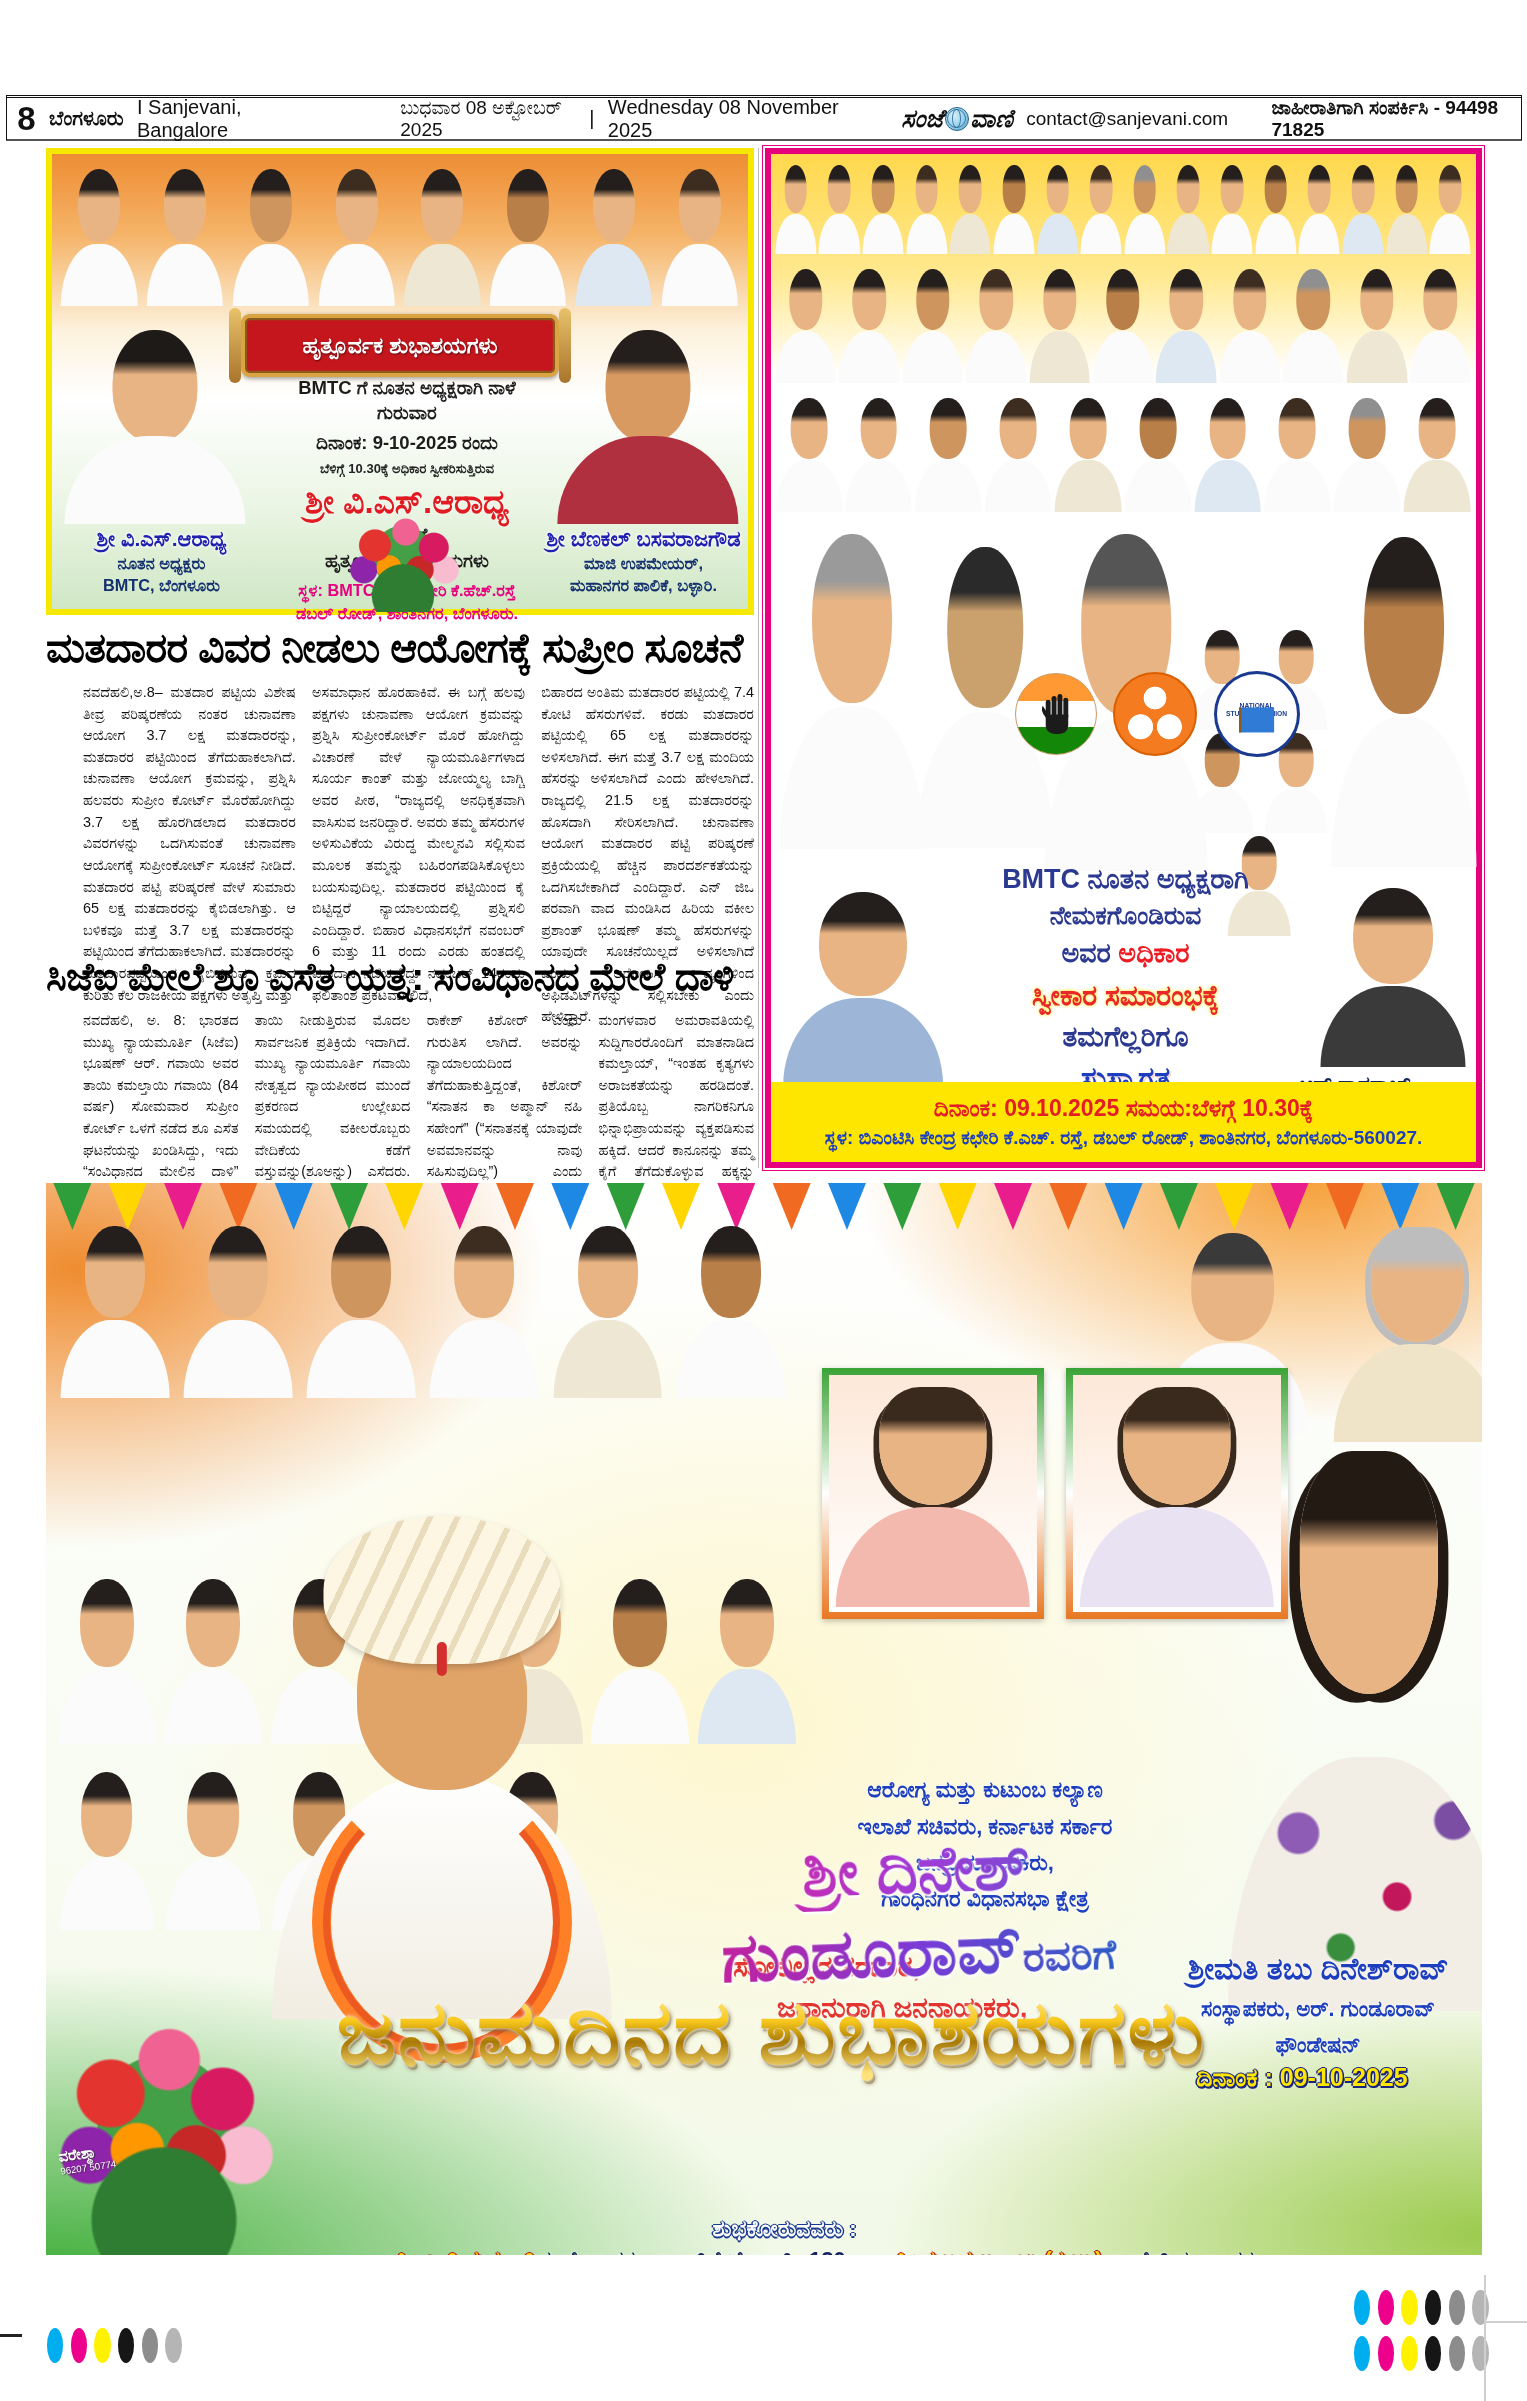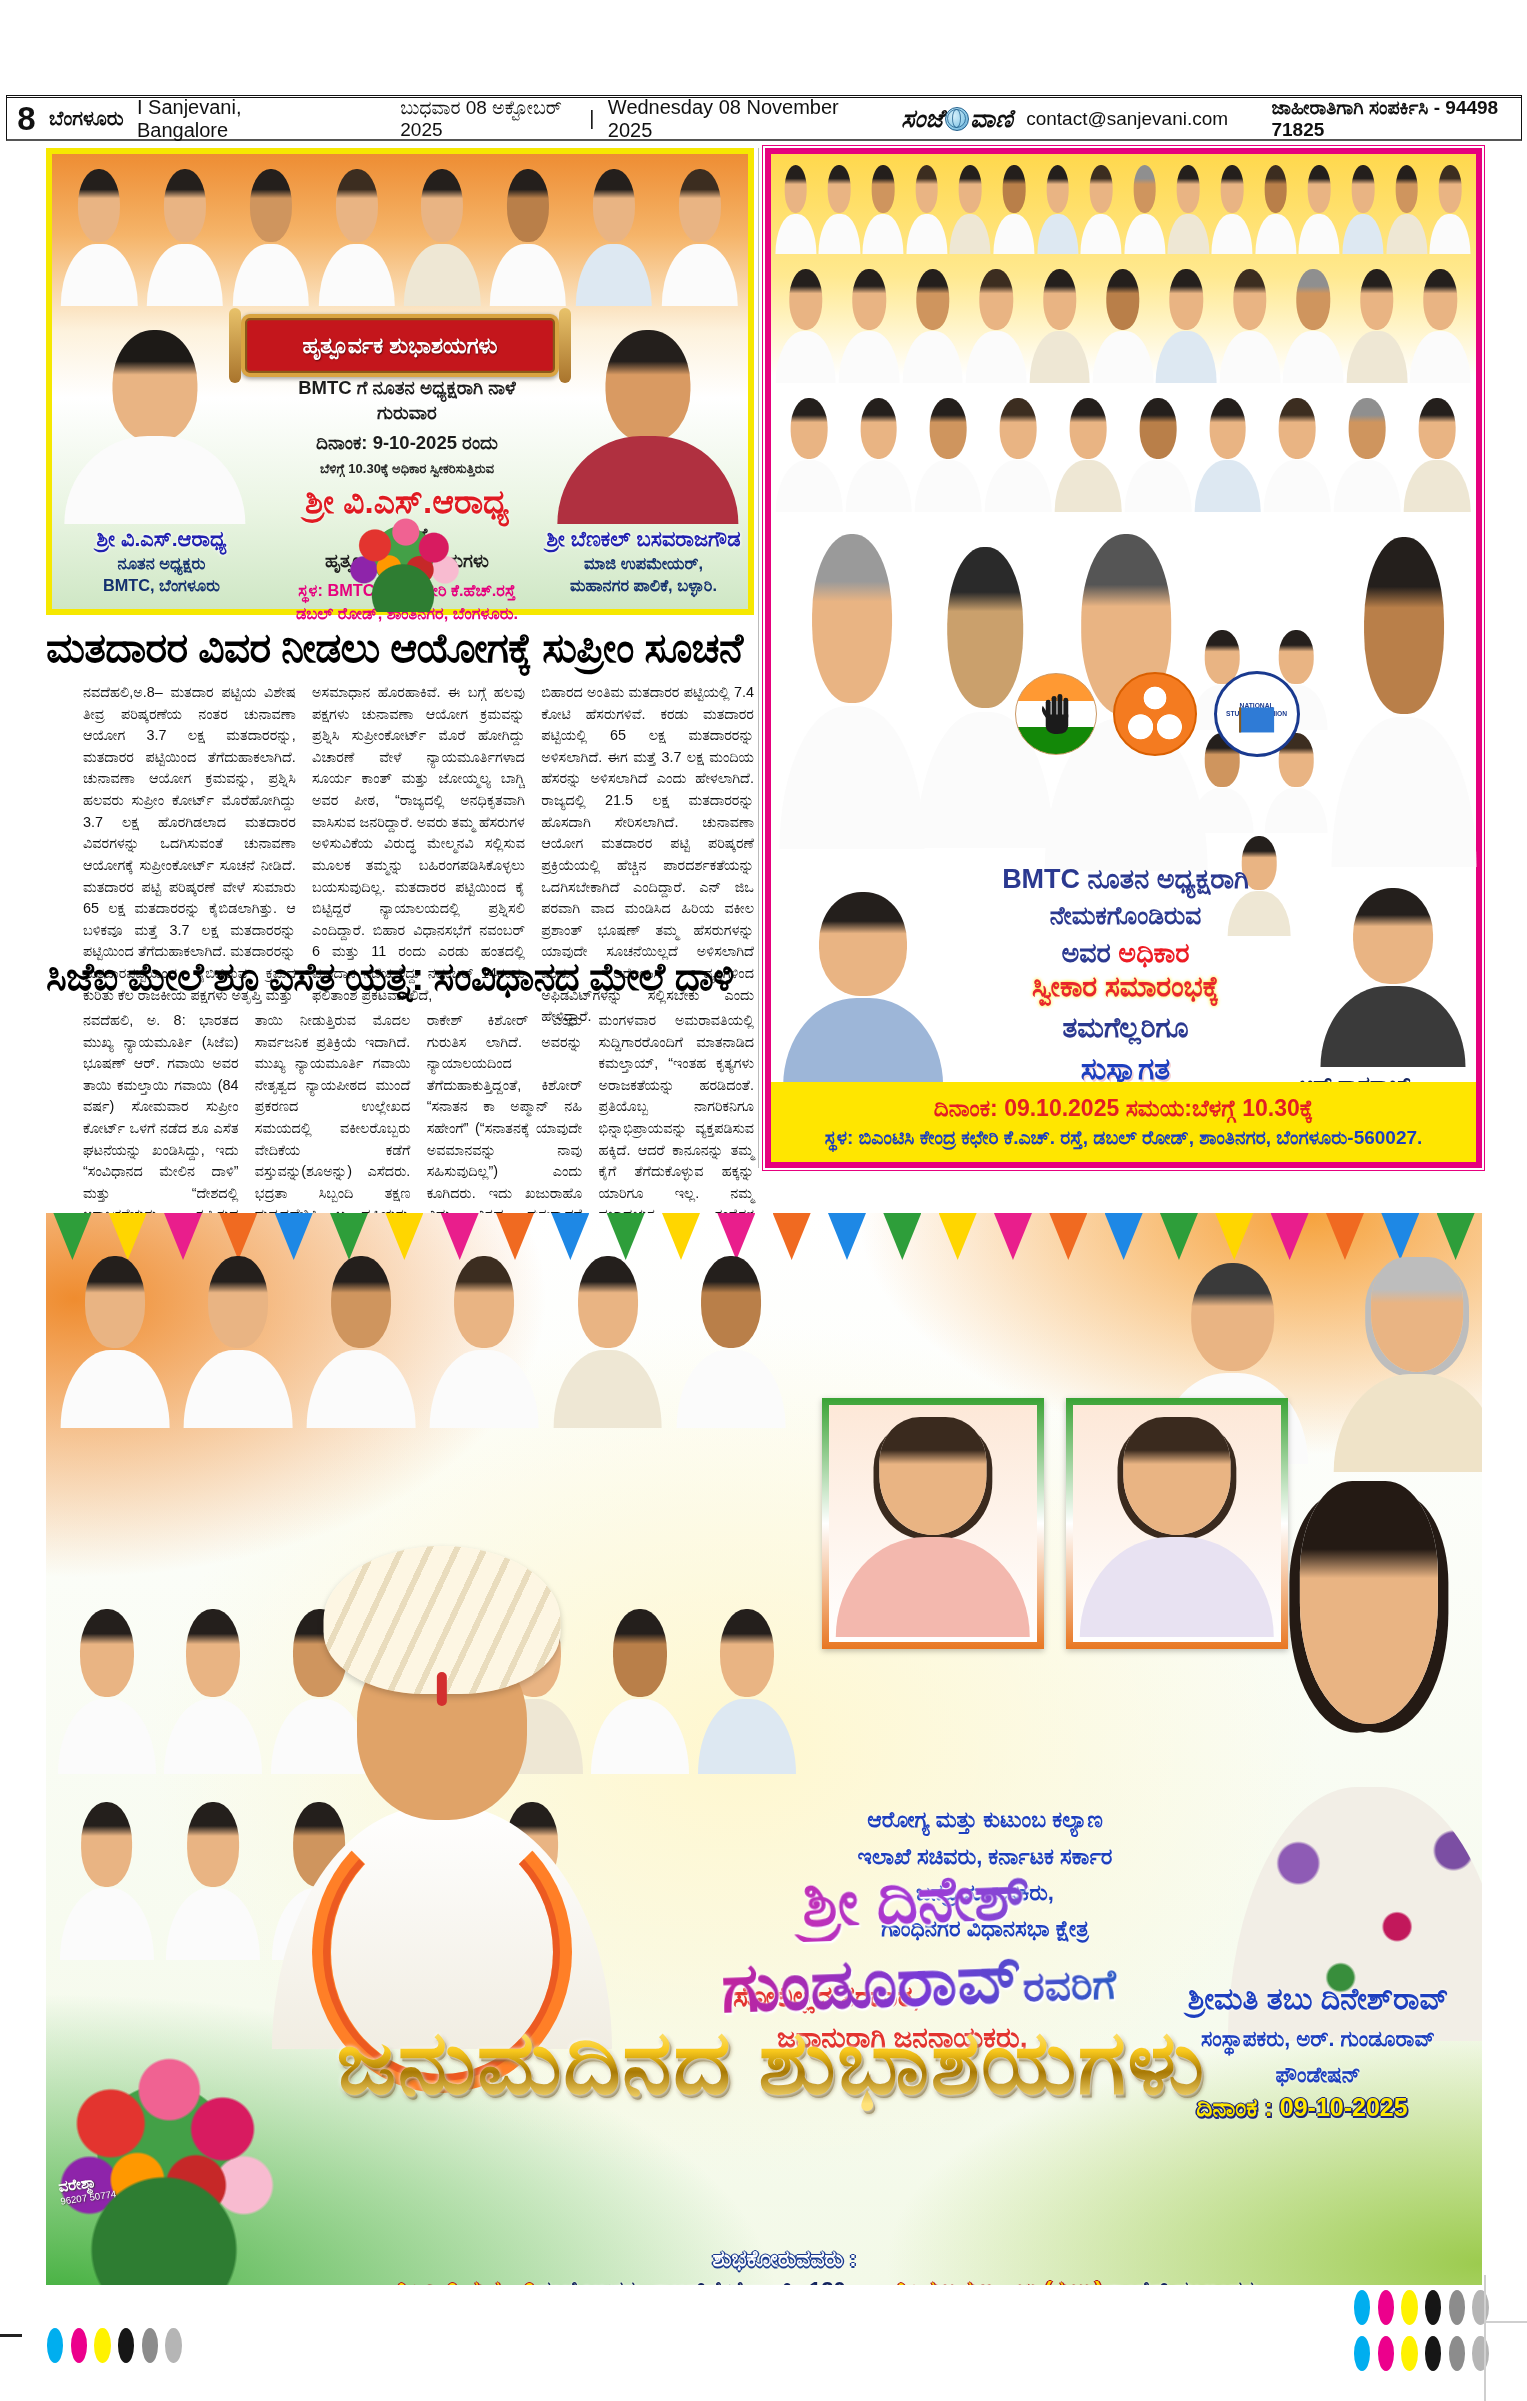--- a/index.html
+++ b/index.html
@@ -114,42 +114,42 @@
       radial-gradient(circle at 68% 66%,#fff 0 16%,transparent 17%);}
   .logo-nsui{background:#fff;border:3px solid #1a3a8f;display:flex;align-items:center;justify-content:center;text-align:center;}
   .logo-nsui span{font-size:6.7px;font-weight:700;color:#1a3a8f;line-height:1.15;padding:4.4px;}
   .nsui-flag{position:absolute;left:50%;top:58%;transform:translate(-50%,-50%);width:25px;height:16.3px;background:#2f7bd6;border-left:2.2px solid #8a5a1a;}
   .ad2-txt{position:absolute;left:133px;top:710px;width:443px;text-align:center;}
   .ad2-t1{font-size:27px;font-weight:800;color:#2b3990;}
   .ad2-t2{font-size:25px;font-weight:800;color:#2b3990;margin-top:6px;}
   .ad2-name{font-size:44px;font-weight:800;color:#ed1c24;margin-top:7.4px;text-shadow:0 0 4.4px #fff;}
   .ad2-t3{font-size:27px;font-weight:800;margin-top:7.4px;color:#2b3990;}
   .ad2-t3 b{color:#ed1c24;}
-  .ad2-t4{font-size:28px;font-weight:800;color:#e8262d;margin-top:2px;text-shadow:0 0 3.7px #ffe600;text-align:center;}
+  .ad2-t4{font-size:28px;font-weight:800;color:#e8262d;margin-top:11px;text-shadow:0 0 3.7px #ffe600;text-align:center;}
   .ad2-t5{font-size:28px;font-weight:800;color:#2b3990;margin-top:7.4px;}
   .ad2-t6{font-size:30px;font-weight:800;color:#1d3fbf;margin-top:7.4px;text-shadow:0 0 4.4px #fff,1.5px 1.5px 0 #f5c4c4;}
   .ad2 .docB{position:absolute;left:10.3px;top:732px;width:163px;height:200px;}
   .doc-cap{position:absolute;left:0px;top:937px;width:192px;text-align:center;font-size:18.5px;font-weight:800;color:#8e2d8e;text-shadow:0 0 3.7px #fff,0 0 3.7px #fff;}
   .ad2 .prodB{position:absolute;left:548px;top:728px;width:148px;height:185px;--shirt:#3a3a3a;}
   .prod-name{position:absolute;left:473px;top:918px;width:222px;text-align:center;font-size:22px;font-weight:800;color:#14245e;text-shadow:0 0 3.7px #fff;}
   .prod-role{position:absolute;left:451px;top:951px;width:255px;text-align:center;font-size:15px;font-weight:800;color:#4a7a1e;text-shadow:0 0 3px #fff;}
   .ad2-strip{position:absolute;left:0;bottom:0;width:100%;height:80px;background:#ffe600;
     display:flex;flex-direction:column;justify-content:center;align-items:center;gap:4.4px;}
   .strip1{font-size:23px;font-weight:800;color:#e31e24;}
   .strip2{font-size:19px;font-weight:800;color:#1d3fbf;}
 
   
   .ad3{position:absolute;left:46px;top:1183px;width:1436px;height:1072px;overflow:hidden;
     background:
       radial-gradient(ellipse 665px 355px at 88% 0%,#f6a23c,transparent 68%),
       radial-gradient(ellipse 813px 480px at 2% 8%,#ef8c2f,transparent 58%),
       radial-gradient(ellipse 813px 591px at 48% 50%,#fff7cf,transparent 72%),
       radial-gradient(ellipse 1109px 473px at 0% 102%,#3fae3a,transparent 66%),
       radial-gradient(ellipse 961px 384px at 100% 98%,#9ccb4e,transparent 62%),
-      linear-gradient(180deg,#ffffff,#f3f9e8); margin-top: 30px;}
+      linear-gradient(180deg,#ffffff,#f3f9e8);}
   .bunting{position:absolute;left:0;top:0;width:100%;height:52px;display:flex;justify-content:space-between;padding:0 7.4px;box-sizing:border-box;}
   .tri{width:38px;height:47px;clip-path:polygon(0 0,100% 0,50% 100%);background:#2e9e3a;flex:0 0 auto;}
   .bunting .tri:nth-child(5n+2){background:#ffd600;}
   .bunting .tri:nth-child(5n+3){background:#e91e8c;}
   .bunting .tri:nth-child(5n+4){background:#f06a21;}
   .bunting .tri:nth-child(5n){background:#1e88e5;}
   .ad3 .toprow{position:absolute;left:7.4px;top:30px;width:739px;height:185px;}
   .ad3 .toprow .bust{width:111px;height:177px;}
   .ad3 .midrow{position:absolute;left:7.4px;top:384px;width:747px;height:177px;}
   .ad3 .midrow .bust{width:100px;height:170px;}

